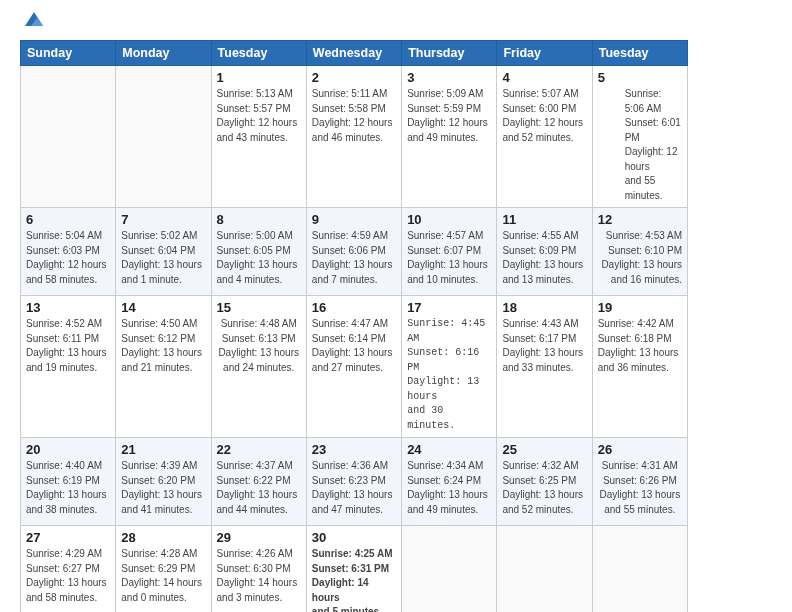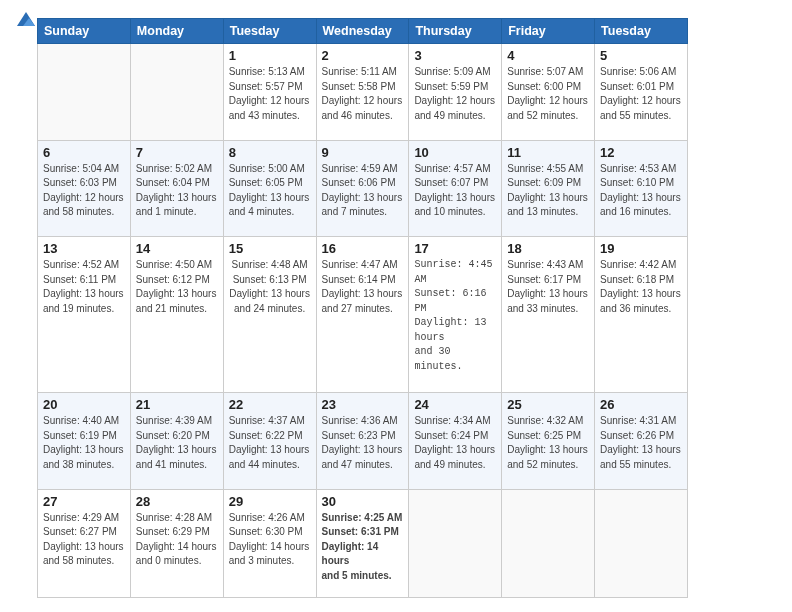--- a/index.html
+++ b/index.html
@@ -6,22 +6,23 @@
     body {
       width: 792px;
       height: 612px;
       font-family: Arial, sans-serif;
       background: #fff;
       overflow: hidden;
     }
     .page {
       width: 708px;
       height: 612px;
-      padding: 18px 20px 14px 12px;
+      padding: 18px 20px 14px 20px;
       display: flex;
+      flex-direction: column;
     }
     .header {
       display: flex;
       justify-content: space-between;
       align-items: flex-start;
       margin-bottom: 10px;
     }
     .logo {
       display: flex;
       align-items: center;
@@ -153,21 +154,21 @@
           </td>
           <td>
             <span class="day-num">4</span>
             <div class="day-info" style="white-space: pre-line;">Sunrise: 5:07 AM
 Sunset: 6:00 PM
 Daylight: 12 hours
 and 52 minutes.</div>
           </td>
           <td>
             <span class="day-num">5</span>
-            <div class="day-info" style="white-space: pre-line;">Sunrise: 5:06 AM
+            <div class="day-info" style="white-space: pre-line; margin-left: 27px;">Sunrise: 5:06 AM
 Sunset: 6:01 PM
 Daylight: 12 hours
 and 55 minutes.</div>
           </td>
         </tr>
         <tr class="row-alt">
           <td>
             <span class="day-num">6</span>
             <div class="day-info" style="white-space: pre-line;">Sunrise: 5:04 AM
 Sunset: 6:03 PM
@@ -204,21 +205,21 @@
           </td>
           <td>
             <span class="day-num">11</span>
             <div class="day-info" style="white-space: pre-line;">Sunrise: 4:55 AM
 Sunset: 6:09 PM
 Daylight: 13 hours
 and 13 minutes.</div>
           </td>
           <td>
             <span class="day-num">12</span>
-            <div class="day-info" style="white-space: pre-line;">Sunrise: 4:53 AM
+            <div class="day-info" style="white-space: pre-line; text-align: right;">Sunrise: 4:53 AM
 Sunset: 6:10 PM
 Daylight: 13 hours
 and 16 minutes.</div>
           </td>
         </tr>
         <tr>
           <td>
             <span class="day-num">13</span>
             <div class="day-info" style="white-space: pre-line;">Sunrise: 4:52 AM
 Sunset: 6:11 PM
@@ -306,21 +307,21 @@
           </td>
           <td>
             <span class="day-num">25</span>
             <div class="day-info" style="white-space: pre-line;">Sunrise: 4:32 AM
 Sunset: 6:25 PM
 Daylight: 13 hours
 and 52 minutes.</div>
           </td>
           <td>
             <span class="day-num">26</span>
-            <div class="day-info" style="white-space: pre-line;">Sunrise: 4:31 AM
+            <div class="day-info" style="white-space: pre-line; text-align: center;">Sunrise: 4:31 AM
 Sunset: 6:26 PM
 Daylight: 13 hours
 and 55 minutes.</div>
           </td>
         </tr>
         <tr>
           <td>
             <span class="day-num">27</span>
             <div class="day-info" style="white-space: pre-line;">Sunrise: 4:29 AM
 Sunset: 6:27 PM

